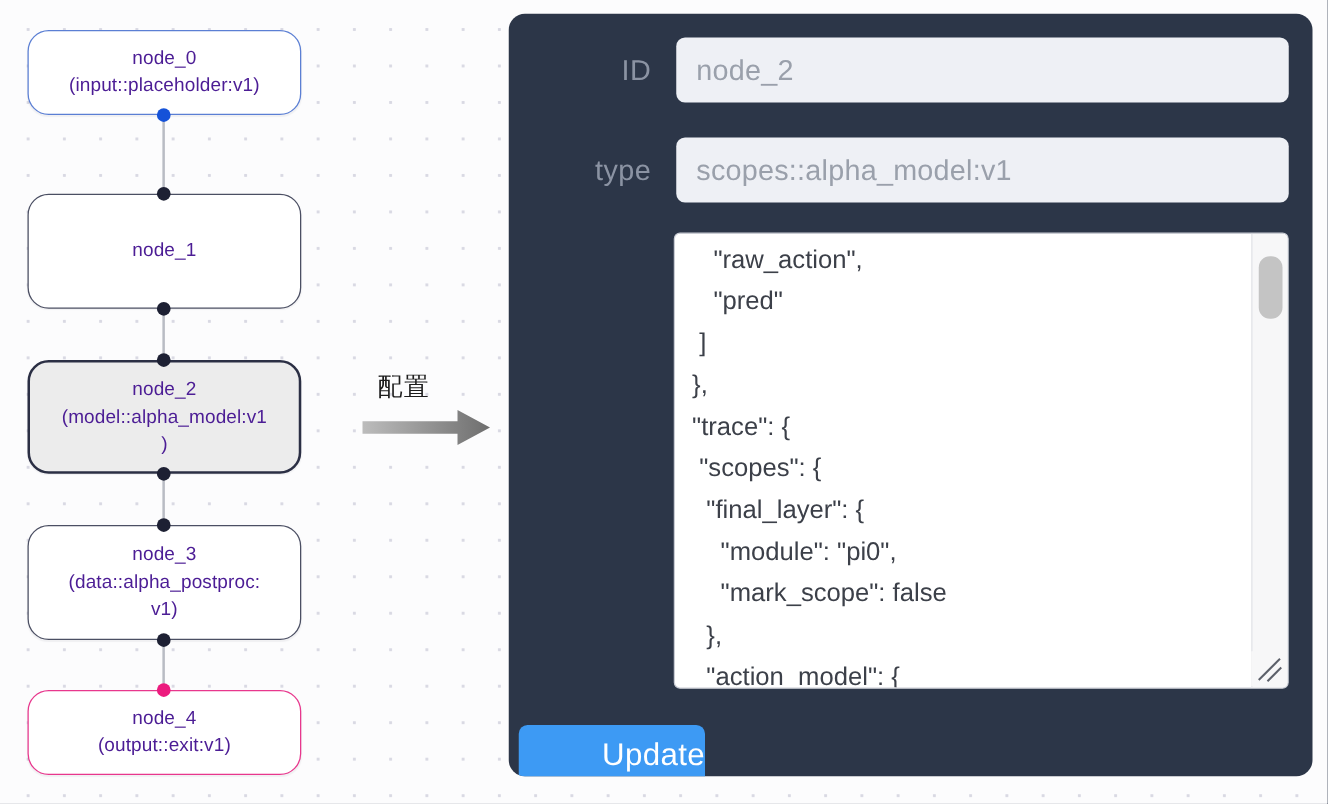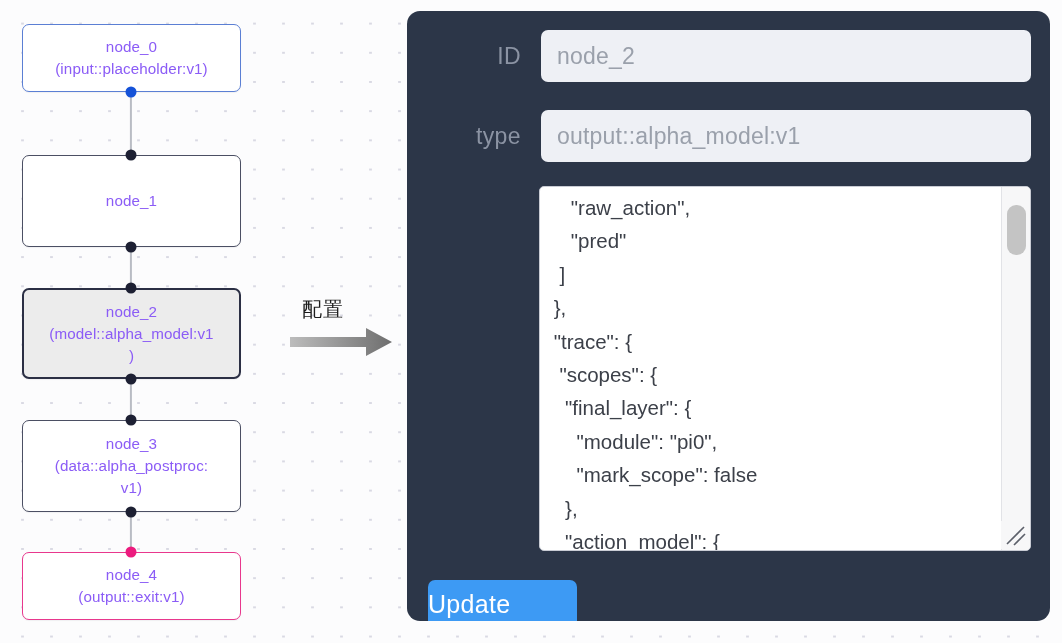--- a/index.html
+++ b/index.html
@@ -19,27 +19,27 @@
     background-size:29px 29.2px;
     background-position:8px 9px;
   }
 
   
   .node{
     position:absolute;
     box-sizing:border-box;
     background:#ffffff;
     border:1.6px solid #4b4f63;
-    border-radius:7px;
+    border-radius:17px;
     display:flex;
     flex-direction:column;
     align-items:center;
     justify-content:center;
     text-align:center;
-    color:#8b5cf6;
+    color:#4c1d95;
     font-size:15.2px;
     line-height:22px;
     letter-spacing:.1px;
     padding:0 9px;
     box-shadow:0 1px 1px rgba(20,20,40,.05);
     z-index:4;
   }
   .node .nlabel{white-space:pre-line;display:block;}
   .node.is-input{border:1.6px solid #5b7fd4;}
   .node.is-selected{background:#ececec;border:2.2px solid #2b2f44;}
@@ -129,26 +129,26 @@
     position:absolute;left:5px;top:18px;width:19px;height:50px;
     background:#c4c4c4;border-radius:9px;
   }
   #editor-resize{
     position:absolute;right:1px;bottom:1px;width:28px;height:28px;
     background:#f7f7f8;
   }
 
   
   #update-button{
-    position:absolute;left:21px;top:569px;width:149px;height:48px;
+    position:absolute;left:8px;top:569px;width:149px;height:48px;
     background:#3d9af4;border:none;border-radius:7px;
     color:#ffffff;font-size:25px;letter-spacing:.3px;
     font-family:"Liberation Sans", sans-serif;
     cursor:pointer;
-    text-align:left;
+    text-align:right;
     line-height:48px;
     padding:0;
   }
 </style>
 </head>
 <body>
 
 <div id="canvas">
 
   <div class="edge" style="left:131px;top:92px;height:63px;"></div>
@@ -207,21 +207,21 @@
 
 <div id="config-panel">
 
   <div class="row" id="row-id">
     <div class="fieldlabel" id="label-id">ID</div>
     <div class="textinput" id="input-id">node_2</div>
   </div>
 
   <div class="row" id="row-type">
     <div class="fieldlabel" id="label-type">type</div>
-    <div class="textinput" id="input-type">output::alpha_model:v1</div>
+    <div class="textinput" id="input-type">scopes::alpha_model:v1</div>
   </div>
 
 
   <div id="config-editor">
     <pre id="config-code">    "raw_action",
     "pred"
   ]
  },
  "trace": {
   "scopes": {

